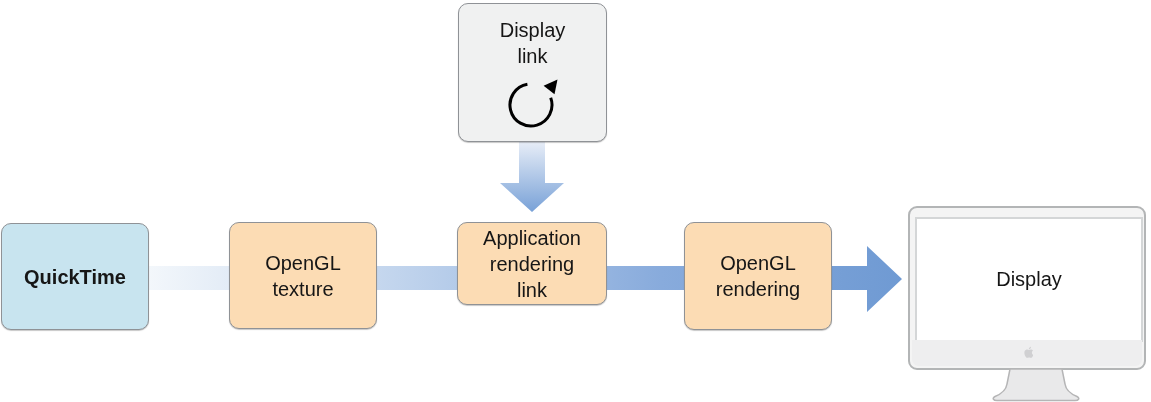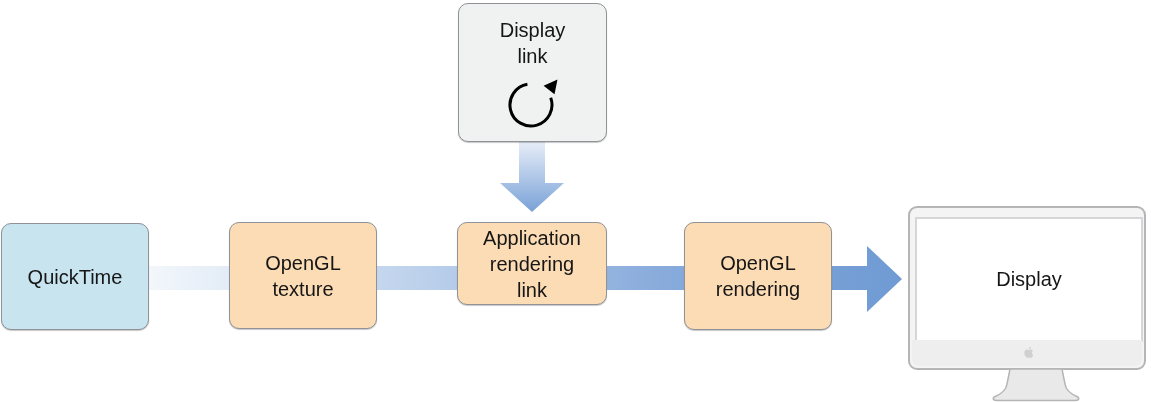--- a/index.html
+++ b/index.html
@@ -17,21 +17,21 @@
     display:flex;flex-direction:column;
     align-items:center;justify-content:center;
     text-align:center;
     font-size:20px;line-height:26px;
     border:1.5px solid var(--box-border);
     border-radius:10px;
     box-shadow:0 1px 1px rgba(0,0,0,.22);
     box-sizing:border-box;
     z-index:3;
   }
-  .node-blue{background:var(--box-blue);}
+  .node-blue{background:var(--box-blue);font-weight:bold;}
   .node-orange{background:var(--box-orange);}
   .node-gray{background:var(--box-gray);justify-content:flex-start;padding-top:13px;}
   .node span{display:block;}
   #quicktime   {left:1px;  top:223px; width:148px; height:107px;}
   #opengl-texture{left:229px;top:222px;width:148px;height:107px;}
   #app-rendering {left:457px;top:222px;width:150px;height:83px;}
   #opengl-processing{left:684px;top:222px;width:148px;height:108px;}
   #display-link{left:458px; top:3px;  width:149px; height:139px;}
   #display-link .rot-icon{margin-top:1px;}
   

